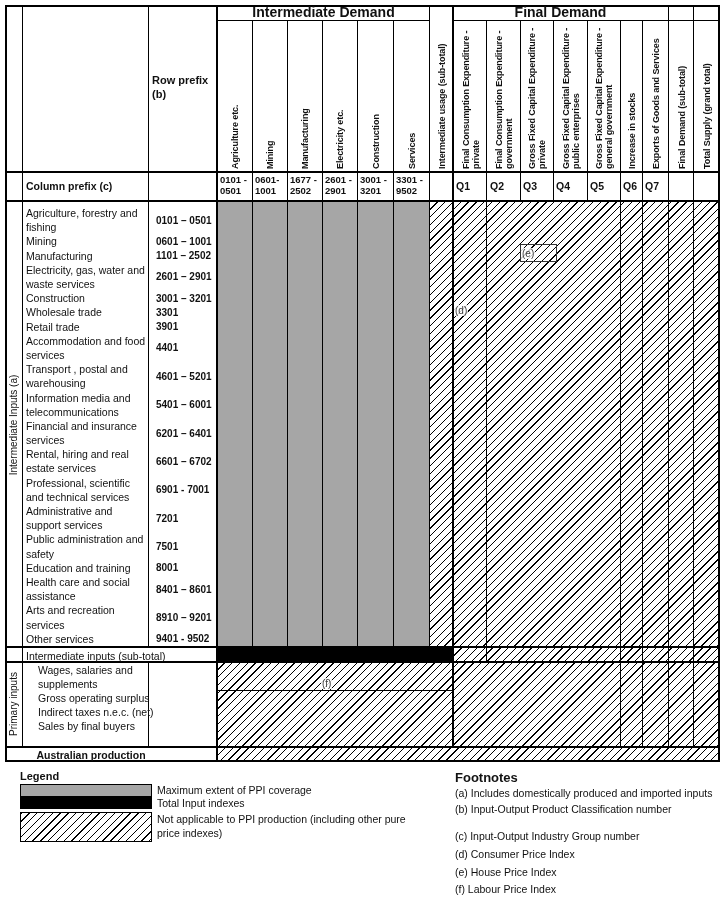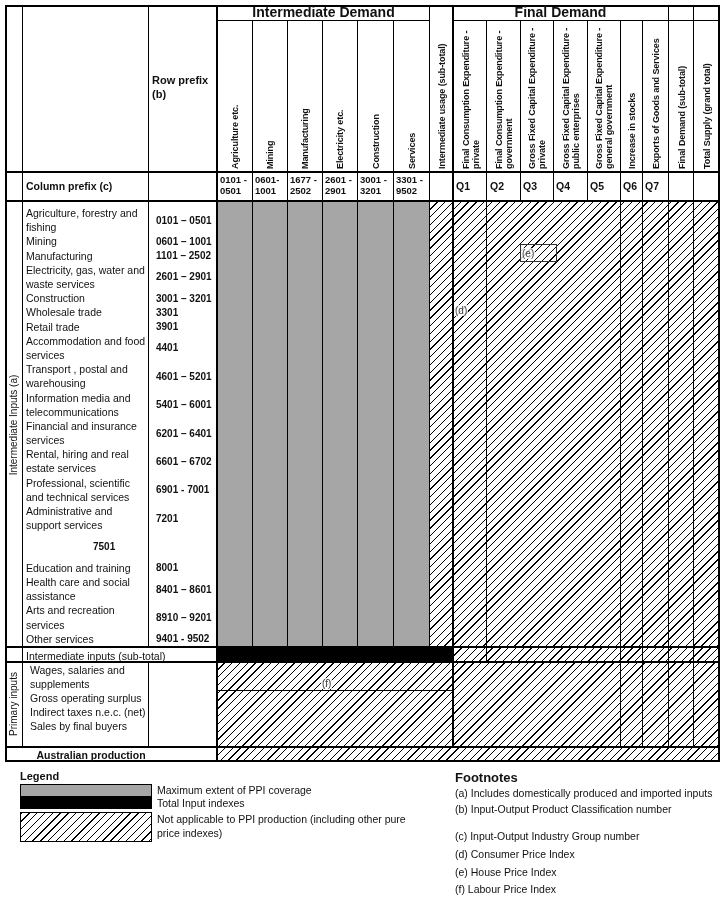--- a/index.html
+++ b/index.html
@@ -15,28 +15,28 @@
   
   .b{font-weight:bold;}
   .pre{white-space:pre;}
   .ghead{position:absolute;height:15px;line-height:15px;text-align:center;font-weight:bold;font-size:14px;}
   .rot{position:absolute;transform:rotate(-90deg);transform-origin:0 0;white-space:pre;
        font-weight:bold;font-size:9px;line-height:10px;letter-spacing:-0.1px;width:150px;}
   .rotl{position:absolute;transform:rotate(-90deg);transform-origin:0 0;white-space:pre;
        font-size:10px;line-height:12px;text-align:center;}
   .code-h{position:absolute;font-weight:bold;font-size:9.5px;line-height:11px;white-space:pre;}
   .qcode{position:absolute;font-weight:bold;font-size:10.5px;line-height:12px;}
-  .rows{position:absolute;left:22px;top:202px;width:191px;height:446px;padding-top:4px;box-sizing:border-box;display:flex;flex-direction:column;align-items:center;}
+  .rows{position:absolute;left:22px;top:202px;width:191px;height:446px;padding-top:4px;box-sizing:border-box;display:flex;flex-direction:column;}
   .irow{display:flex;}
   .h1{height:14.2px;} .h2{height:28.4px;}
   .rl{width:126px;padding-left:4px;font-size:10.5px;line-height:14.2px;white-space:pre;box-sizing:border-box;}
   .rc{width:65px;padding-left:8px;font-weight:bold;font-size:10px;display:flex;align-items:center;box-sizing:border-box;}
   .prows{position:absolute;left:22px;top:663px;width:195px;display:flex;flex-direction:column;}
   .p1{height:14px;} .p2{height:28px;}
-  .pl{padding-left:8px;font-size:10.5px;line-height:14px;white-space:pre;}
+  .pl{padding-left:16px;font-size:10.5px;line-height:14px;white-space:pre;}
   .note{position:absolute;font-size:10px;color:#3c3c3c;background:rgba(255,255,255,.8);padding:0 1px;line-height:11px;}
   .leg-label{position:absolute;font-size:10.5px;line-height:13.5px;white-space:pre;}
   .fnote{position:absolute;font-size:10.5px;line-height:12px;white-space:pre;}
 </style>
 </head>
 <body>
 
 <div id="canvas">
 
   <div class="gray" style="left:217px;top:202px;width:212px;height:446px;"></div>
@@ -188,20 +188,22 @@
         <div class="rl">Professional, scientific
 and technical services</div>
         <div class="rc">6901 - 7001</div>
       </div>
     <div class="irow h2">
         <div class="rl">Administrative and
 support services</div>
         <div class="rc">7201</div>
       </div>
     <div class="irow h2">
+        <div class="rl">Public administration and
+safety</div>
         <div class="rc">7501</div>
       </div>
     <div class="irow h1">
         <div class="rl">Education and training</div>
         <div class="rc">8001</div>
       </div>
     <div class="irow h2">
         <div class="rl">Health care and social
 assistance</div>
         <div class="rc">8401 – 8601</div>

